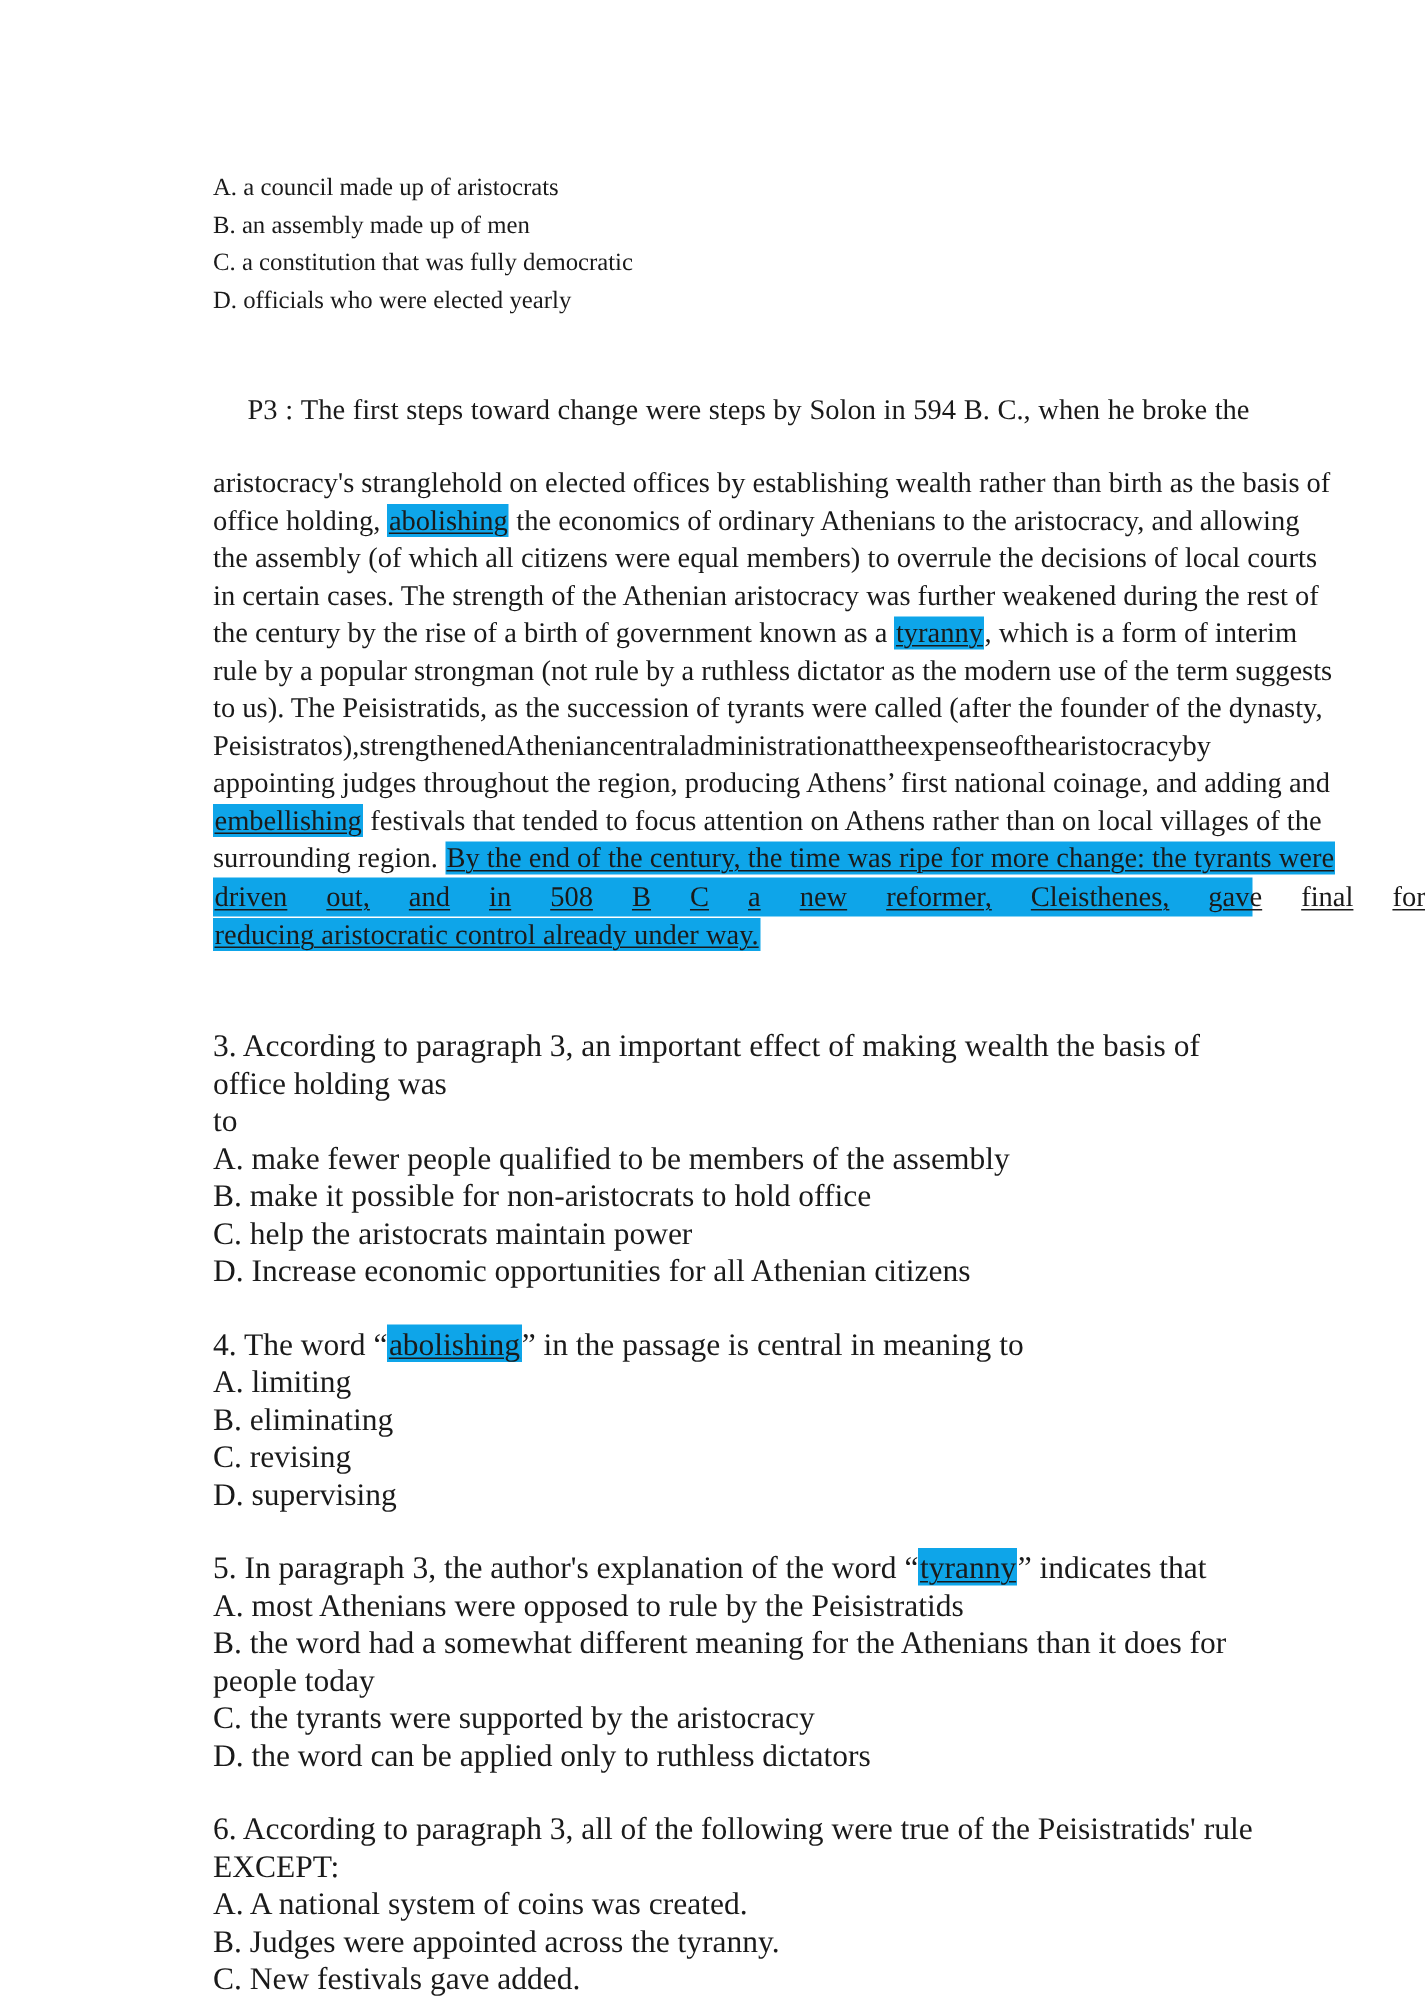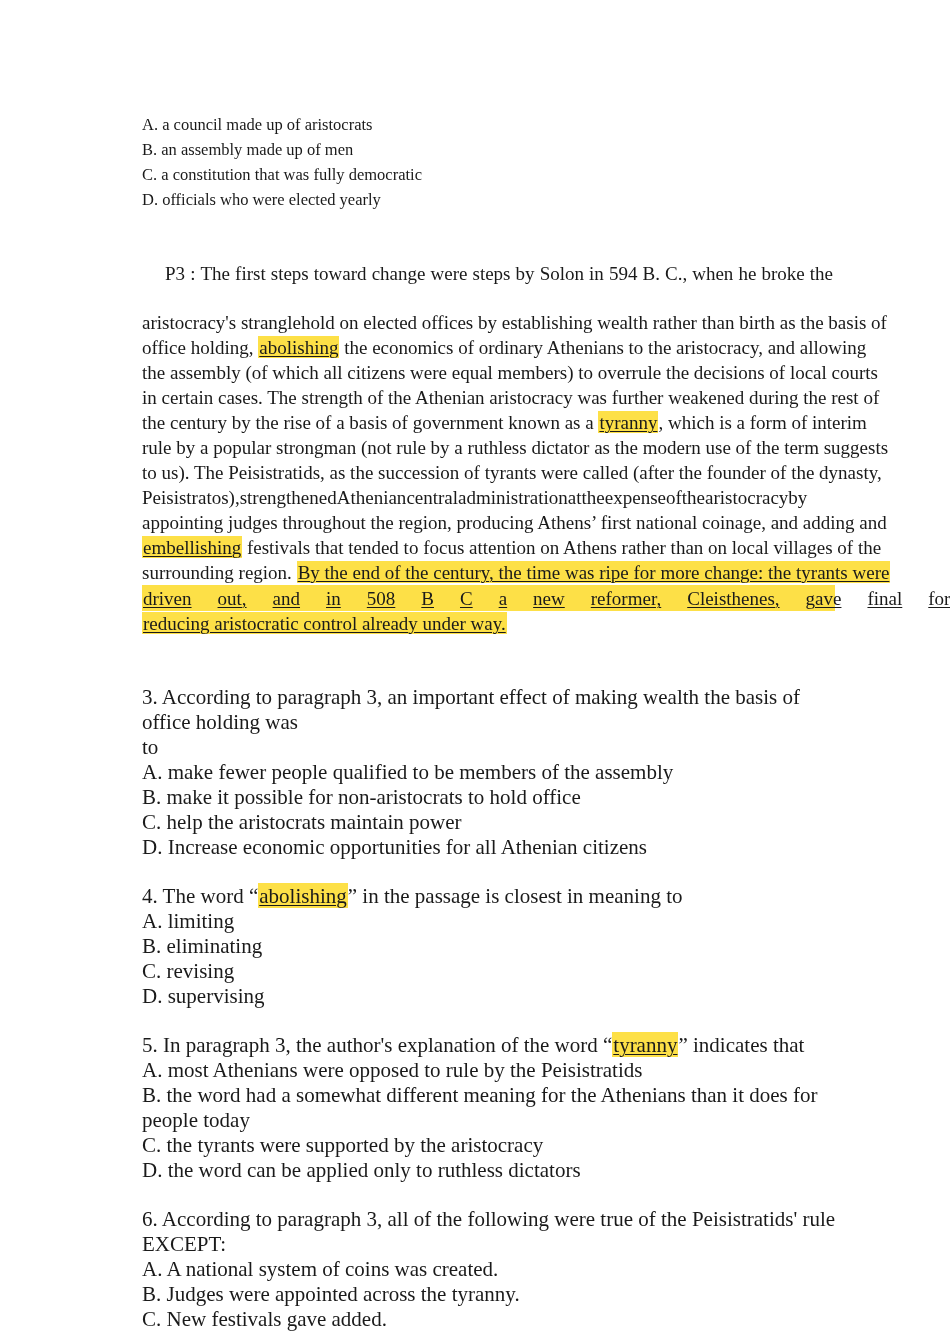--- a/index.html
+++ b/index.html
@@ -55,21 +55,21 @@
   
   .just {
     display: flex;
     justify-content: space-between;
     white-space: nowrap;
   }
   .just.p3first { width: 668px; margin-left: 23px; }
   .just.w2 { width: 665px; }
   .just.w3 { width: 691px; gap: 26px; }
   .hl-span {
-    background: #fde047;
+    background: #0ea5e9;
     text-decoration: underline;
     text-underline-offset: 2px;
     text-decoration-thickness: 1px;
     padding: 1px 1px 0 1px;
   }
 </style>
 </head>
 <body>
 
 <div class="page">
@@ -111,21 +111,21 @@
       <div style="height:24px"></div>
 
       <span class="pline">aristocracy's stranglehold on elected offices by establishing wealth rather than birth as the basis of</span>
 
       <span class="pline"><span>office holding, </span><span class="hl-span">abolishing</span><span> the economics of ordinary Athenians to the aristocracy, and allowing</span></span>
 
       <span class="pline">the assembly (of which all citizens were equal members) to overrule the decisions of local courts</span>
 
       <span class="pline">in certain cases. The strength of the Athenian aristocracy was further weakened during the rest of</span>
 
-      <span class="pline"><span>the century by the rise of a basis of government known as a </span><span class="hl-span">tyranny</span><span>, which is a form of interim</span></span>
+      <span class="pline"><span>the century by the rise of a birth of government known as a </span><span class="hl-span">tyranny</span><span>, which is a form of interim</span></span>
 
       <span class="pline">rule by a popular strongman (not rule by a ruthless dictator as the modern use of the term suggests</span>
 
       <span class="pline">to us). The Peisistratids, as the succession of tyrants were called (after the founder of the dynasty,</span>
 
       <div class="just w2">
         <span>Peisistratos),</span>
         <span>strengthened</span>
         <span>Athenian</span>
         <span>central</span>
@@ -175,21 +175,21 @@
       <div class="q-line">to</div>
       <div class="q-line">A. make fewer people qualified to be members of the assembly</div>
       <div class="q-line">B. make it possible for non-aristocrats to hold office</div>
       <div class="q-line">C. help the aristocrats maintain power</div>
       <div class="q-line">D. Increase economic opportunities for all Athenian citizens</div>
     </div>
 
     <div class="gap-md"></div>
 
     <div>
-      <div class="q-line"><span>4. The word “</span><span class="hl-span">abolishing</span><span>” in the passage is closest in meaning to</span></div>
+      <div class="q-line"><span>4. The word “</span><span class="hl-span">abolishing</span><span>” in the passage is central in meaning to</span></div>
       <div class="q-line">A. limiting</div>
       <div class="q-line">B. eliminating</div>
       <div class="q-line">C. revising</div>
       <div class="q-line">D. supervising</div>
     </div>
 
     <div class="gap-md"></div>
 
     <div>
       <div class="q-line"><span>5. In paragraph 3, the author's explanation of the word “</span><span class="hl-span">tyranny</span><span>” indicates that</span></div>

